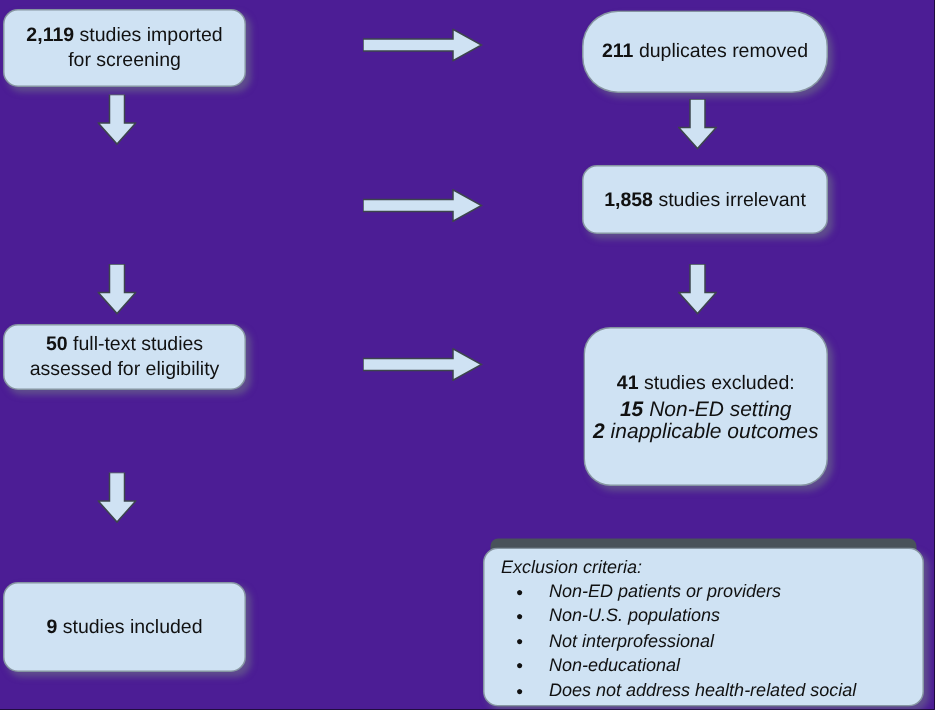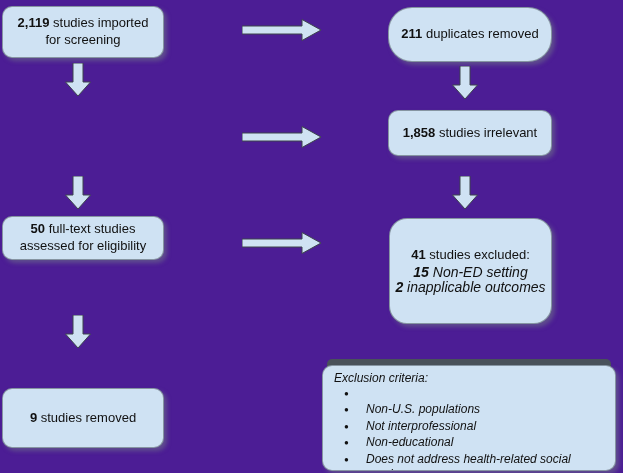--- a/index.html
+++ b/index.html
@@ -95,41 +95,42 @@
   <div class="box l1">
     <div><span class="num">2,119</span> <span>studies imported for screening</span></div>
   </div>
 
 
   <div class="box l3">
     <div><span class="num">50</span> <span>full-text studies assessed for eligibility</span></div>
   </div>
 
   <div class="box l4">
-    <div><span class="num">9</span> <span>studies removed</span></div>
+    <div><span class="num">9</span> <span>studies included</span></div>
   </div>
 
   <div class="box r1">
     <div><span class="num">211</span> <span>duplicates removed</span></div>
   </div>
 
   <div class="box r2">
     <div><span class="num">1,858</span> <span>studies irrelevant</span></div>
   </div>
 
   <div class="box r3">
     <div class="excl-head"><span class="num">41</span> <span>studies excluded:</span></div>
     <div class="reason"><span class="num">15</span> <span>Non-ED setting</span></div>
     <div class="reason"><span class="num">2</span> <span>inapplicable outcomes</span></div>
   </div>
 
   <div class="box r4">
     <div>Exclusion criteria:</div>
     <div class="crit-item">
         <span class="dot">●</span>
+        <span>Non-ED patients or providers</span>
       </div>
     <div class="crit-item">
         <span class="dot">●</span>
         <span>Non-U.S. populations</span>
       </div>
     <div class="crit-item">
         <span class="dot">●</span>
         <span>Not interprofessional</span>
       </div>
     <div class="crit-item">

